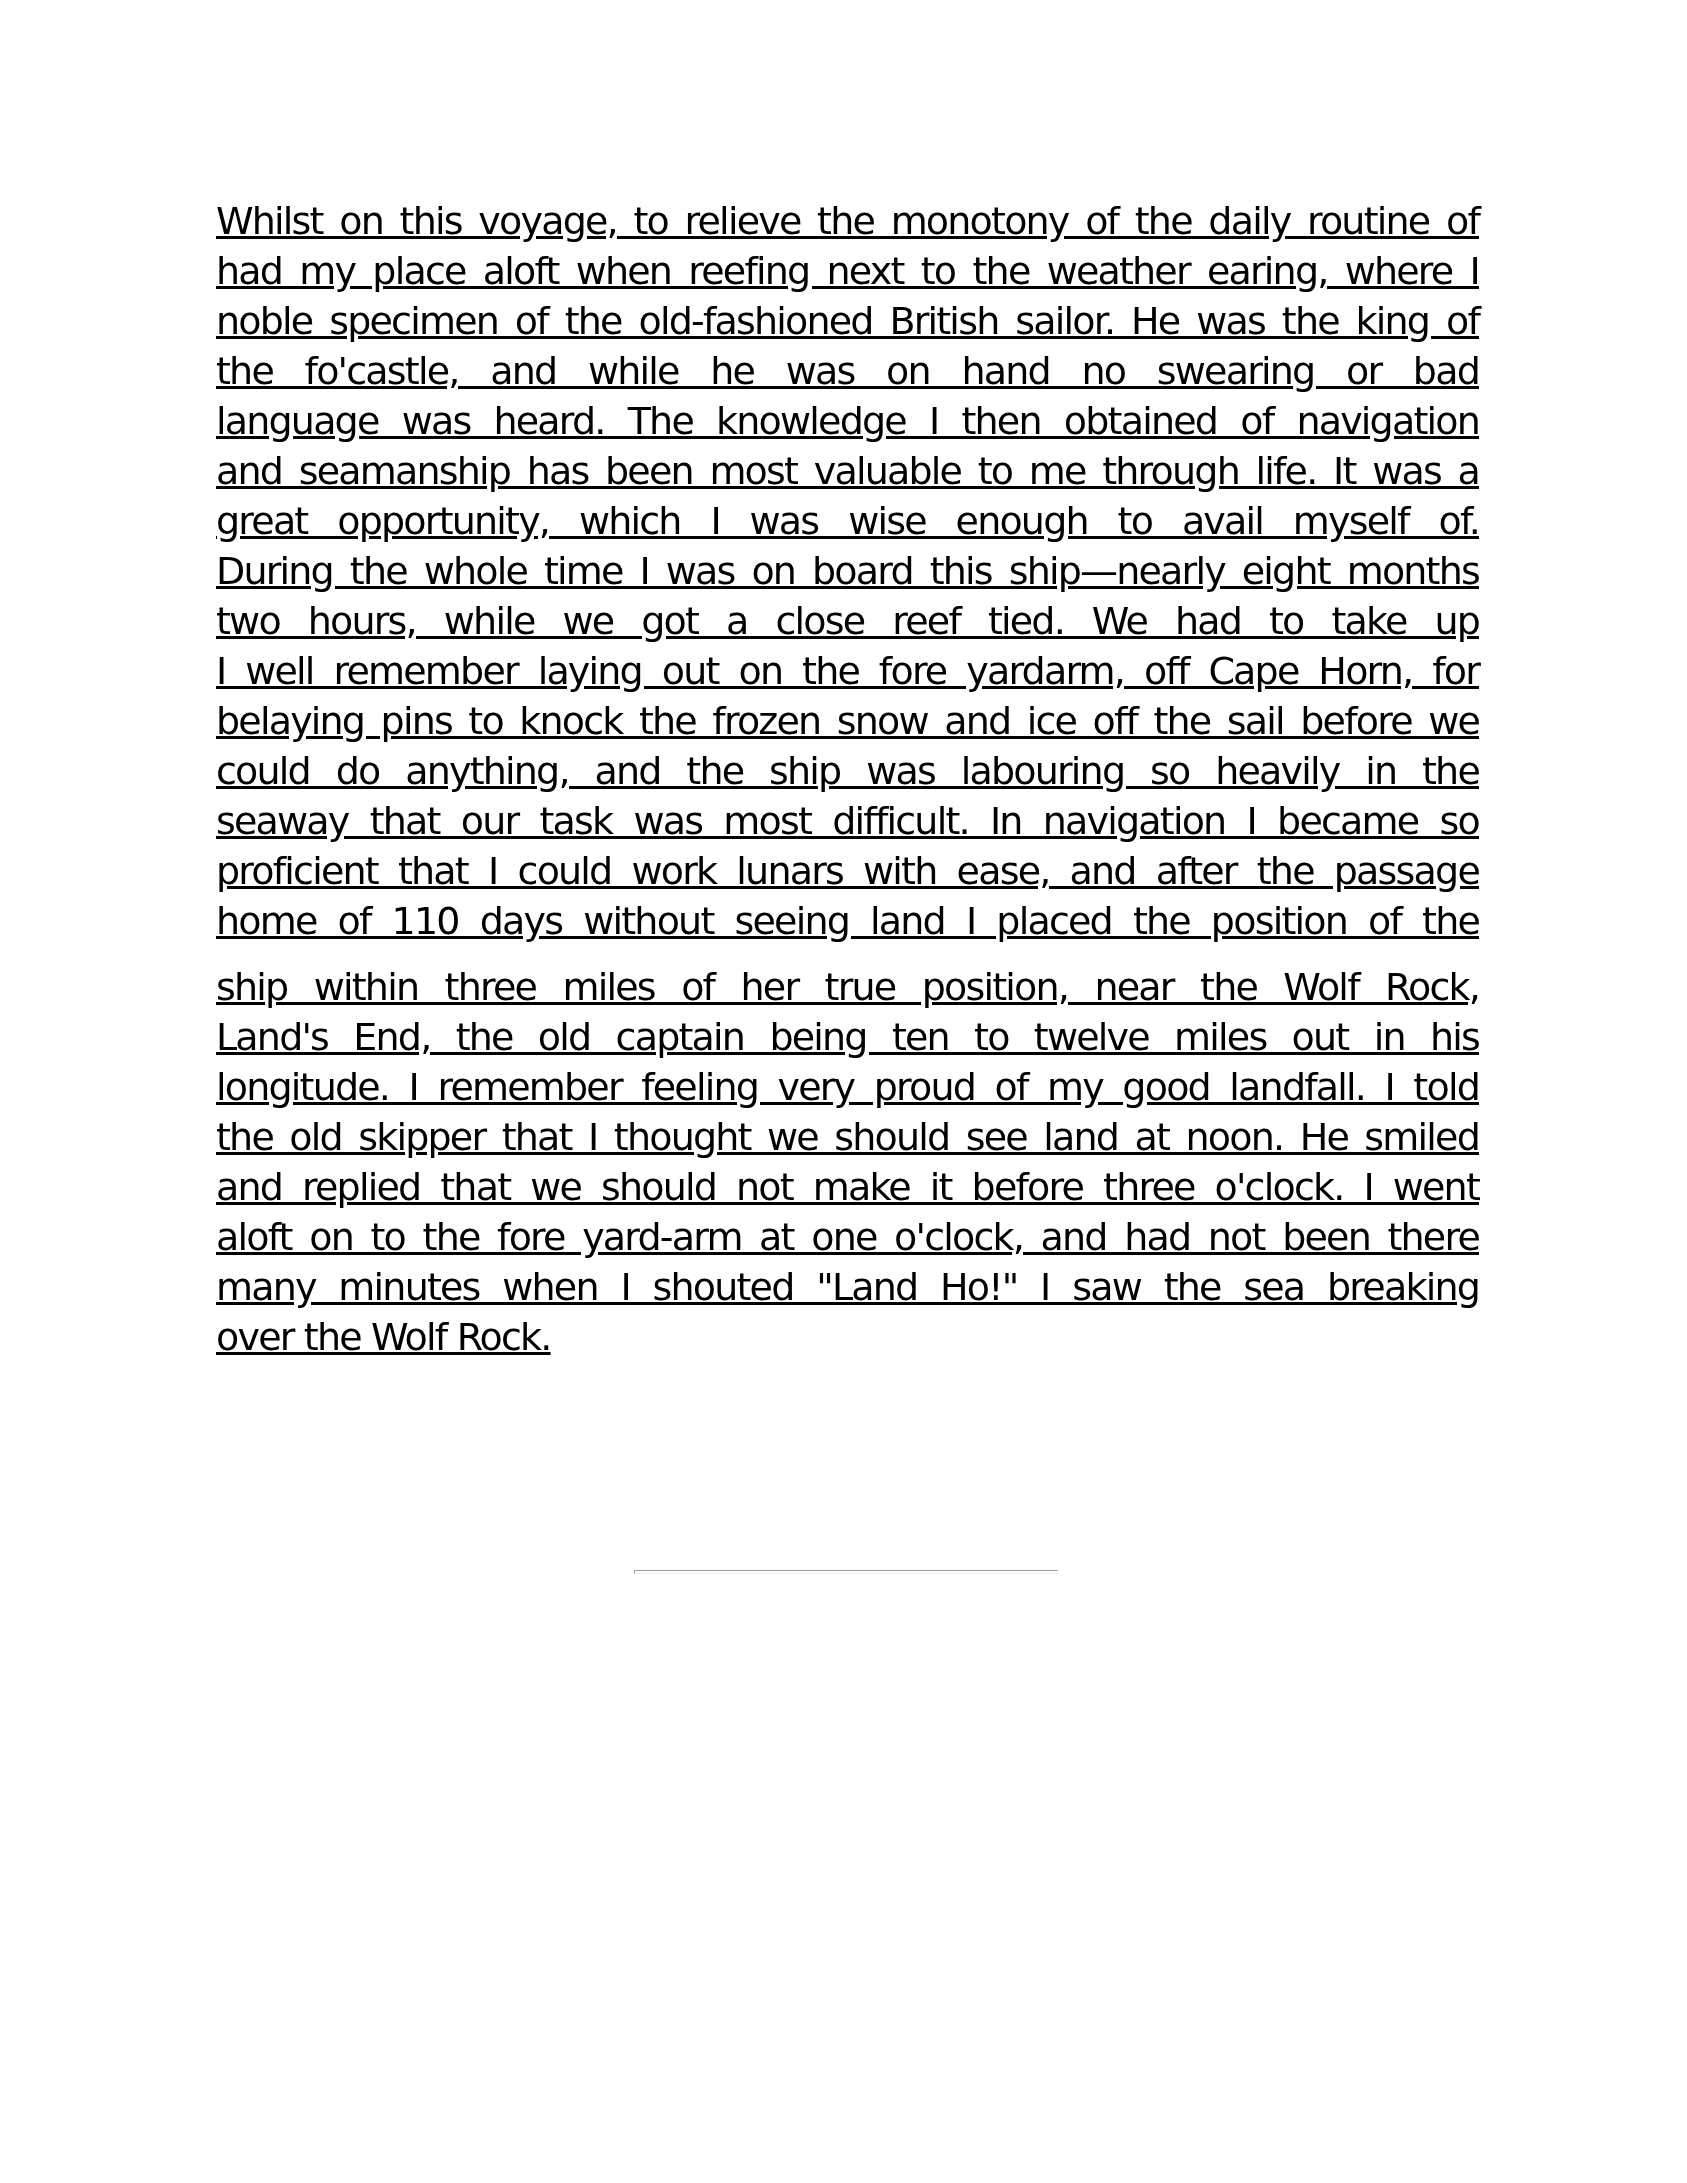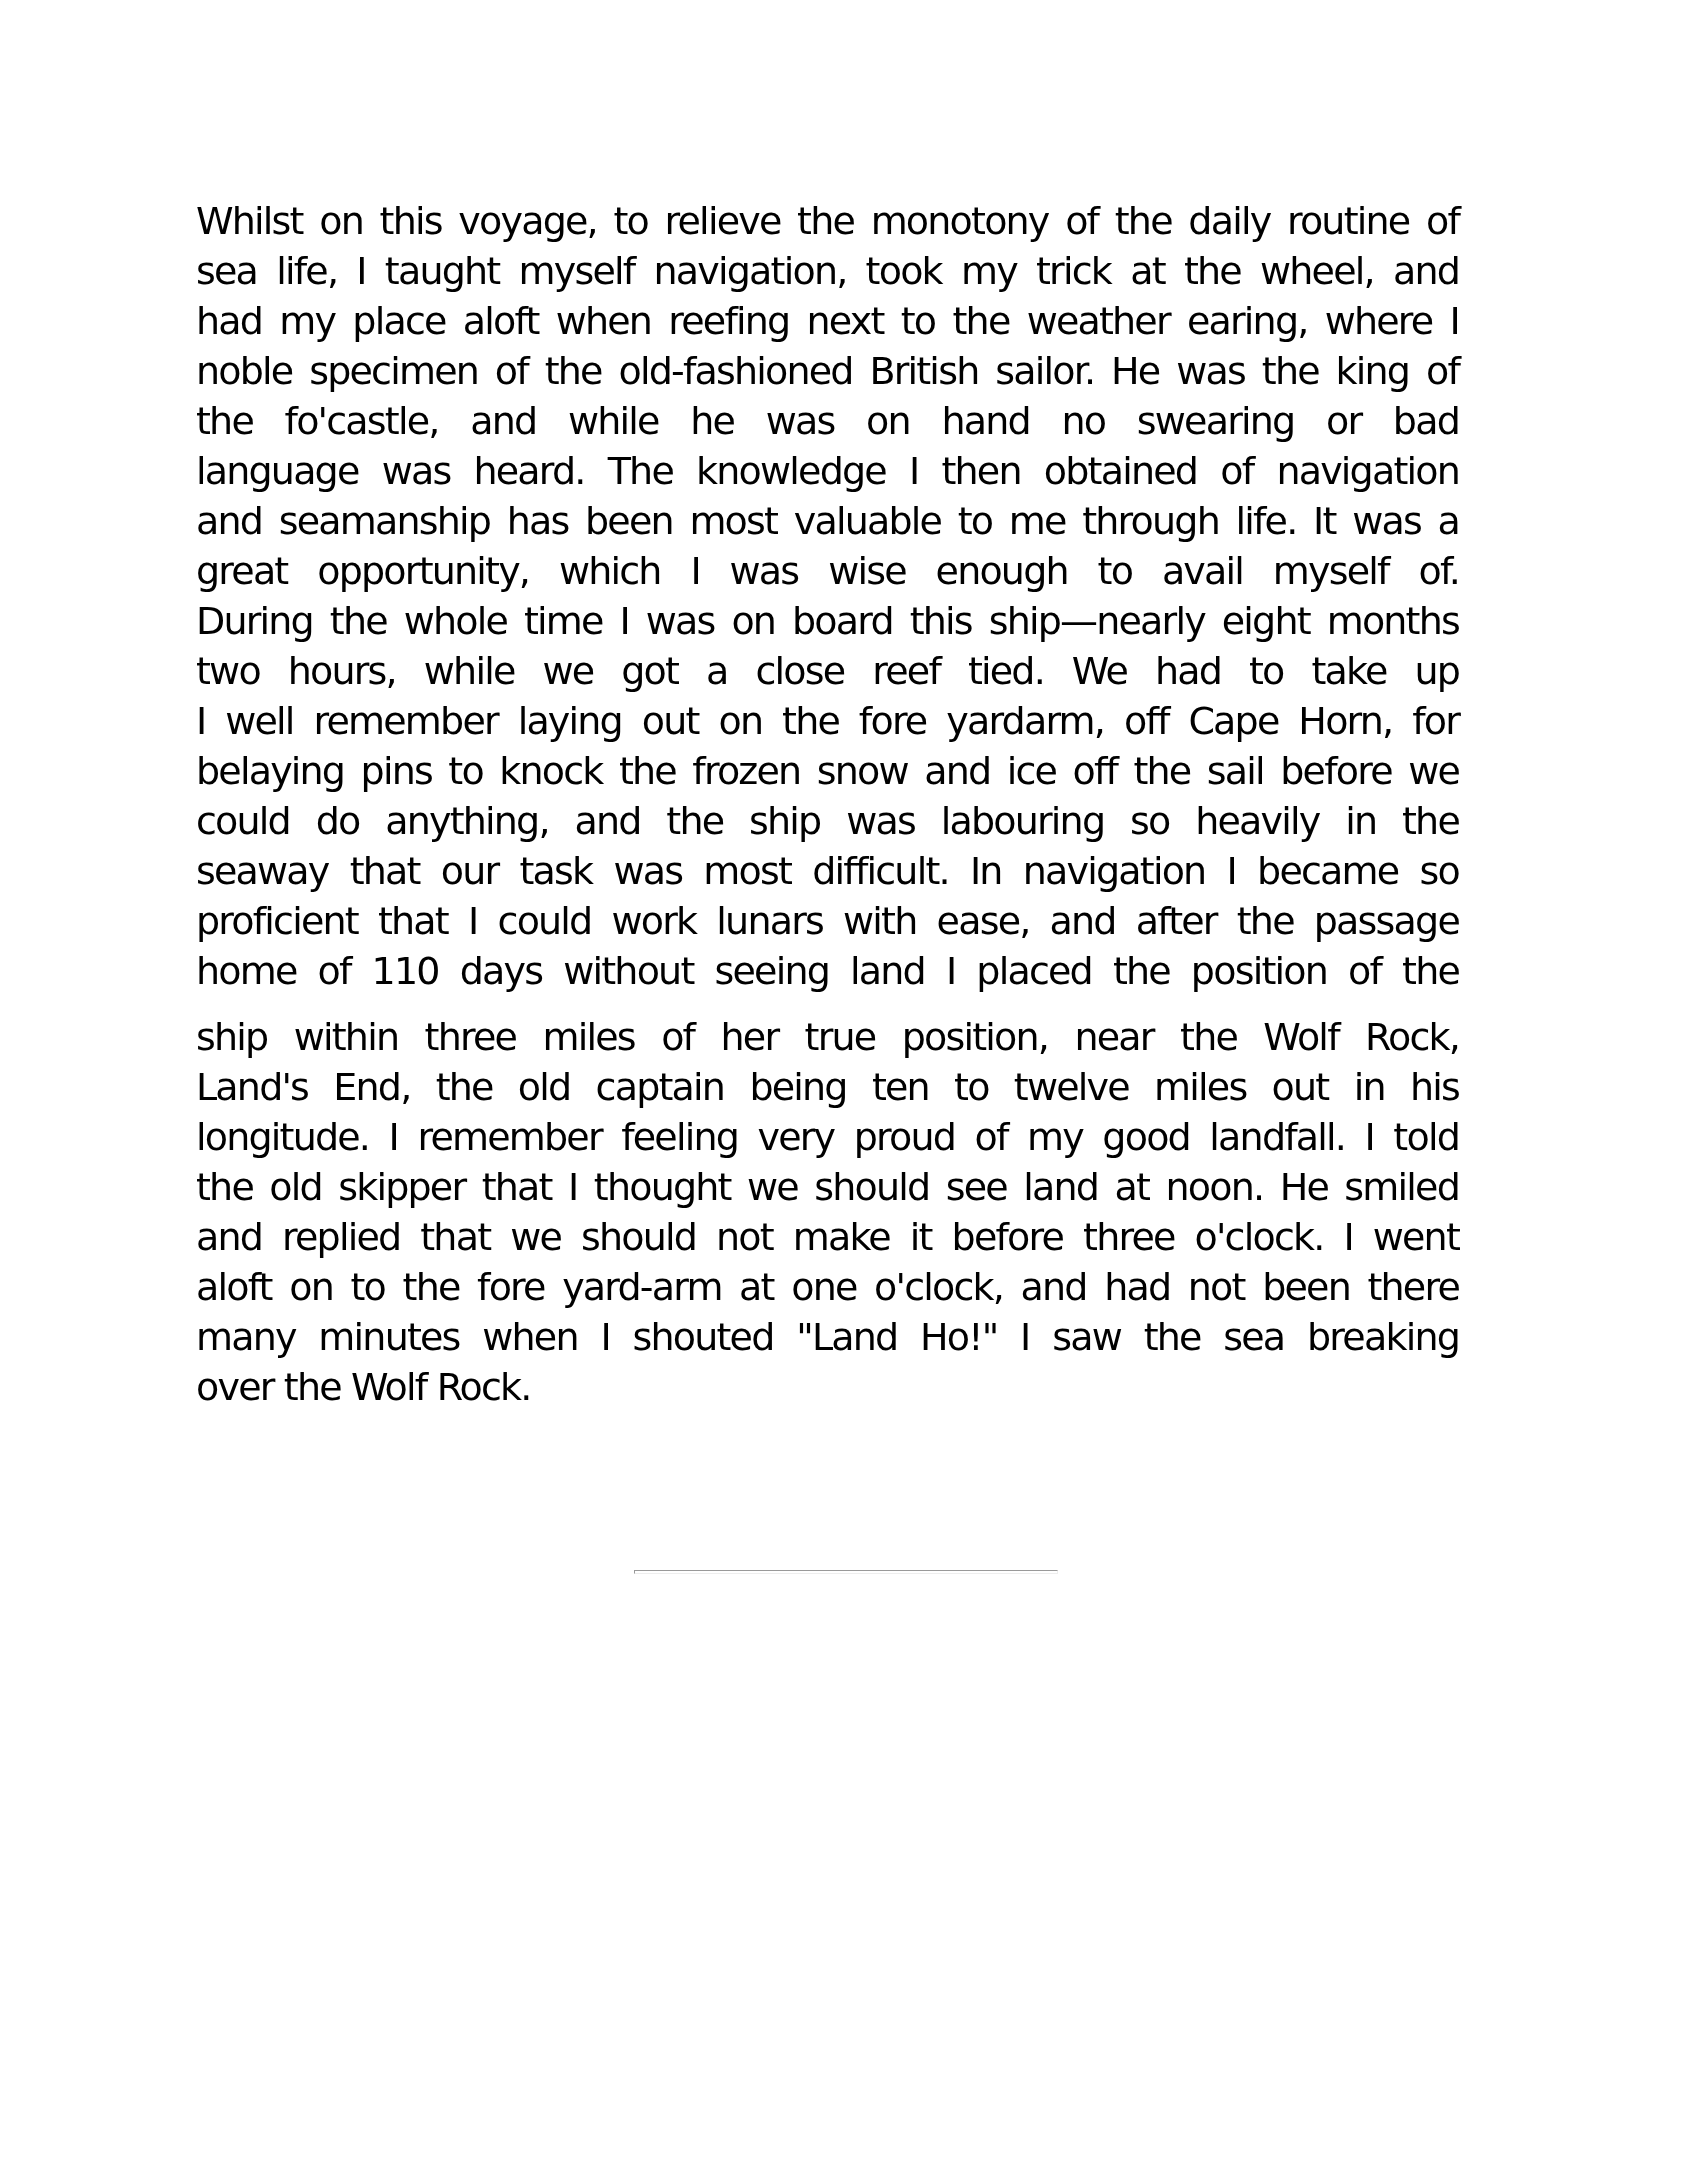--- a/index.html
+++ b/index.html
@@ -9,23 +9,24 @@
     }
     body {
       width: 1687px;
       height: 2183px;
       position: relative;
       overflow: hidden;
       color: #000000;
     }
     .page {
       position: absolute;
-      left: 196px;
+      left: 216px;
       top: 196px;
       width: 1263px;
+      text-decoration: underline;
     }
     .paragraph {
       margin: 0;
       padding: 0;
       font-family: "DejaVu Sans", sans-serif;
       font-size: 38px;
       line-height: 50px;
       letter-spacing: -1.8px;
       word-spacing: 0px;
     }
@@ -54,21 +55,20 @@
       height: 1.6px;
       box-sizing: content-box;
     }
   </style>
 </head>
 <body>
 
 <div class="page">
   <p class="paragraph">
     <span class="line" style="display: block; width: 1263px; text-align: justify; text-align-last: justify;">Whilst on this voyage, to relieve the monotony of the daily routine of</span>
-    <span class="line" style="display: block; width: 1263px; text-align: justify; text-align-last: justify;">sea life, I taught myself navigation, took my trick at the wheel, and</span>
     <span class="line" style="display: block; width: 1263px; text-align: justify; text-align-last: justify;">had my place aloft when reefing next to the weather earing, where I</span>
     <span class="line" style="display: block; width: 1263px; text-align: justify; text-align-last: justify;">noble specimen of the old-fashioned British sailor. He was the king of</span>
     <span class="line" style="display: block; width: 1263px; text-align: justify; text-align-last: justify;">the fo'castle, and while he was on hand no swearing or bad</span>
     <span class="line" style="display: block; width: 1263px; text-align: justify; text-align-last: justify;">language was heard. The knowledge I then obtained of navigation</span>
     <span class="line" style="display: block; width: 1263px; text-align: justify; text-align-last: justify;">and seamanship has been most valuable to me through life. It was a</span>
     <span class="line" style="display: block; width: 1263px; text-align: justify; text-align-last: justify;">great opportunity, which I was wise enough to avail myself of.</span>
     <span class="line" style="display: block; width: 1263px; text-align: justify; text-align-last: justify;">During the whole time I was on board this ship—nearly eight months</span>
     <span class="line" style="display: block; width: 1263px; text-align: justify; text-align-last: justify;">two hours, while we got a close reef tied. We had to take up</span>
     <span class="line" style="display: block; width: 1263px; text-align: justify; text-align-last: justify;">I well remember laying out on the fore yardarm, off Cape Horn, for</span>
     <span class="line" style="display: block; width: 1263px; text-align: justify; text-align-last: justify;">belaying pins to knock the frozen snow and ice off the sail before we</span>

